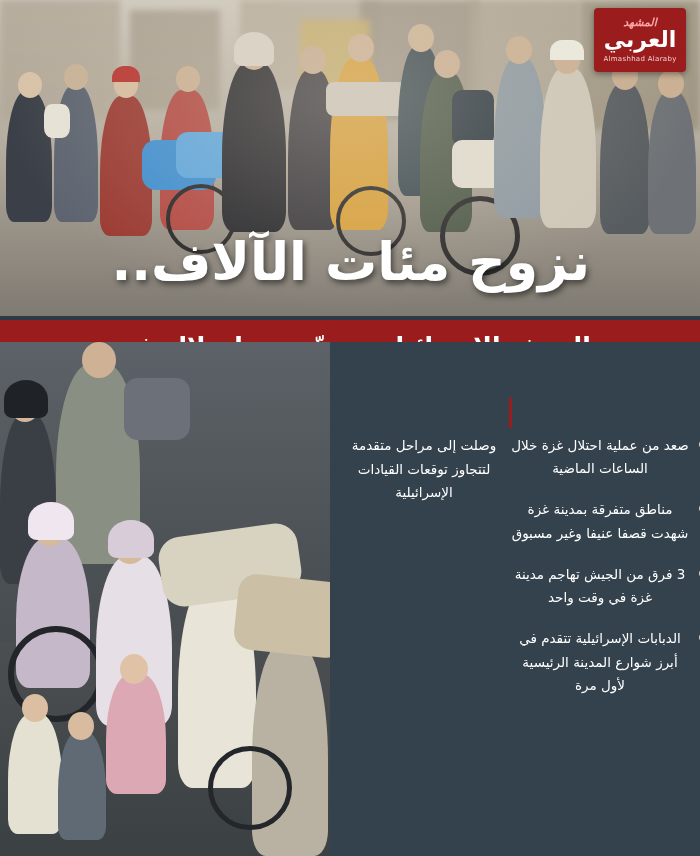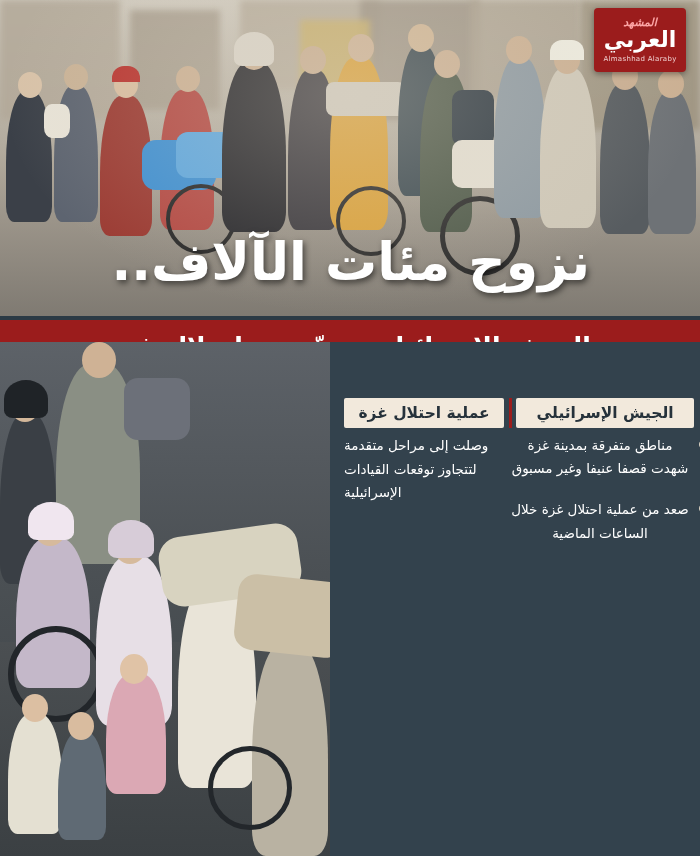--- a/index.html
+++ b/index.html
@@ -94,21 +94,21 @@
     display:flex;align-items:center;justify-content:center;
     border-radius:2px;
   }
   .tab-a{right:6px;width:178px;}
   .tab-b{right:196px;width:160px;}
   .tab-divider{
     position:absolute;right:188px;top:0;width:3px;height:30px;background:#9b1c1c;
   }
   .col-left-text{
     position:absolute;right:196px;top:92px;width:160px;
-    text-align:left;font-size:13.5px;line-height:1.75;color:#fff;
+    text-align:center;font-size:13.5px;line-height:1.75;color:#fff;
   }
   .bullets{
     position:absolute;right:6px;top:92px;width:184px;
   }
   .bullet{
     position:relative;margin-bottom:18px;text-align:center;
     font-size:13.5px;line-height:1.72;color:#fff;padding-right:4px;
   }
   .dot{
     position:absolute;right:-12px;top:7px;width:7px;height:7px;border-radius:50%;
@@ -247,33 +247,39 @@
     <div class="fig" style="left:252px;top:300px;width:76px;height:214px;background:#b9b2a2;"></div>
     <div class="head" style="left:274px;top:276px;width:32px;height:34px;background:#b98f6b;"></div>
     <div class="bag" style="left:236px;top:236px;width:110px;height:76px;background:#cbbfa6;border-radius:18px;transform:rotate(6deg);"></div>
 
     <div style="position:absolute;left:208px;top:404px;width:74px;height:74px;border:5px solid #23272b;border-radius:50%;"></div>
   </div>
 
   <div class="content">
 
     <div class="tabs">
-      <div class="tab tab-a">الجيش الإسرائيلي</div>
       <div class="tab-divider"></div>
-      <div class="tab tab-b">عملية احتلال غزة</div>
     </div>
 
     <div class="col-left-text">وصلت إلى مراحل متقدمة لتتجاوز توقعات القيادات الإسرائيلية</div>
 
     <div class="bullets">
       <div class="bullet">
         <span class="dot"></span>
+        <span>صعد من عملية احتلال غزة خلال الساعات الماضية</span>
+      </div>
+      <div class="bullet">
+        <span class="dot"></span>
         <span>مناطق متفرقة بمدينة غزة شهدت قصفا عنيفا وغير مسبوق</span>
       </div>
       <div class="bullet">
         <span class="dot"></span>
-        <span>صعد من عملية احتلال غزة خلال الساعات الماضية</span>
+        <span>3 فرق من الجيش تهاجم مدينة غزة في وقت واحد</span>
+      </div>
+      <div class="bullet">
+        <span class="dot"></span>
+        <span>الدبابات الإسرائيلية تتقدم في أبرز شوارع المدينة الرئيسية لأول مرة</span>
       </div>
     </div>
   </div>
 
 
 </div>
 
 </body></html>

